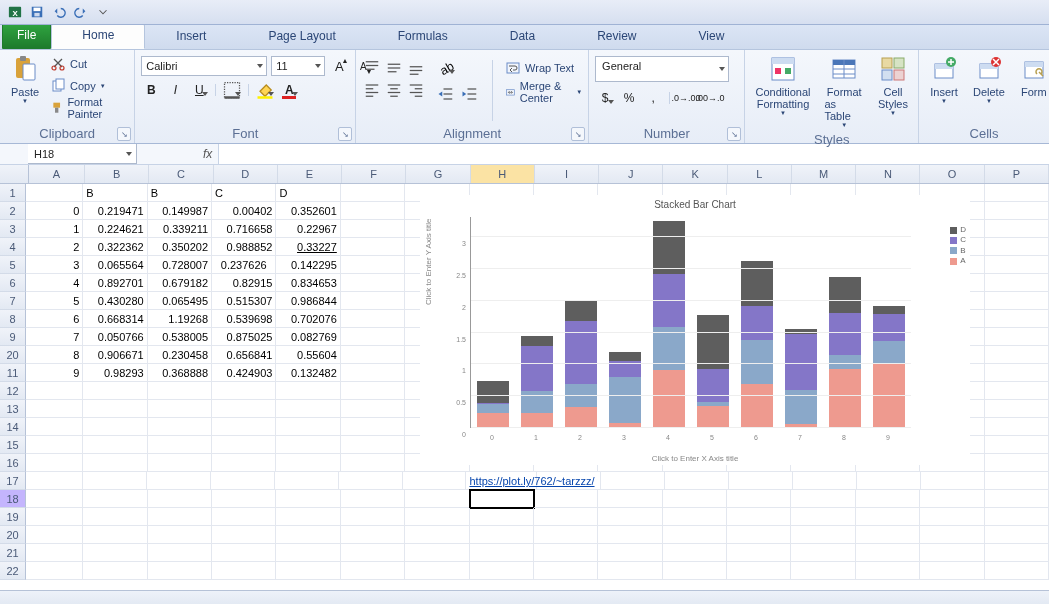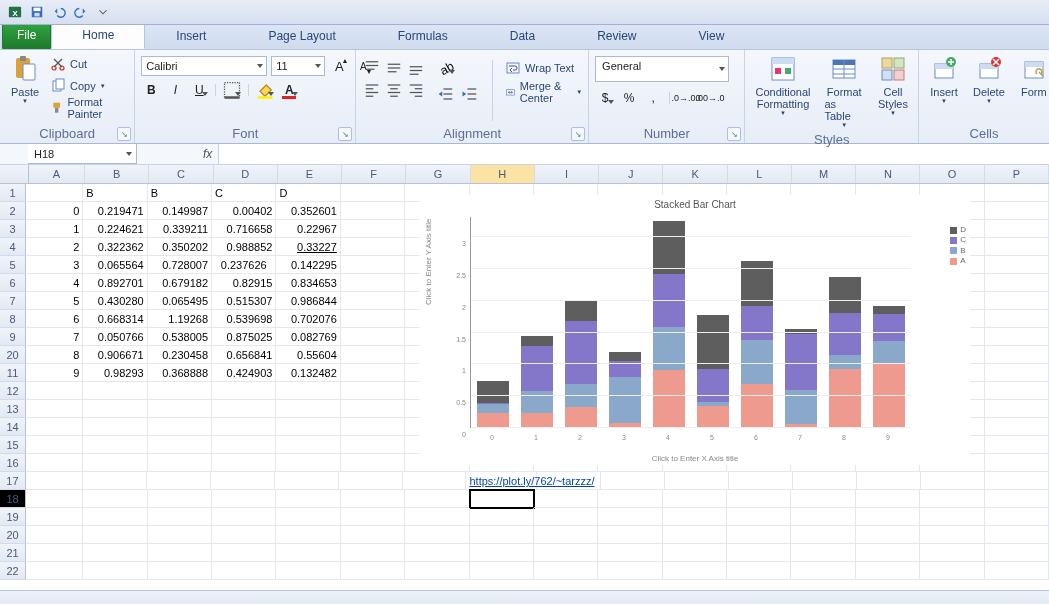--- a/index.html
+++ b/index.html
@@ -296,21 +296,21 @@
   }
   .rh {
     width: 28px;
     border-right: 1px solid #b6c2d7;
     border-bottom: 1px solid #d3dbe8;
     background: linear-gradient(#f0f3f9,#e3e9f3);
     text-align: center;
     line-height: 18px;
     color: #4a5a77;
   }
-  .rh-sel { background: #000000; text-align: center; }
+  .rh-sel { background: #c4b5fd; text-align: center; }
   .cell {
     border-right: 1px solid #e3e7ef;
     border-bottom: 1px solid #e3e7ef;
     padding: 0 3px;
     line-height: 18px;
     overflow: hidden;
     white-space: nowrap;
     text-align: right;
     color: #000;
   }

